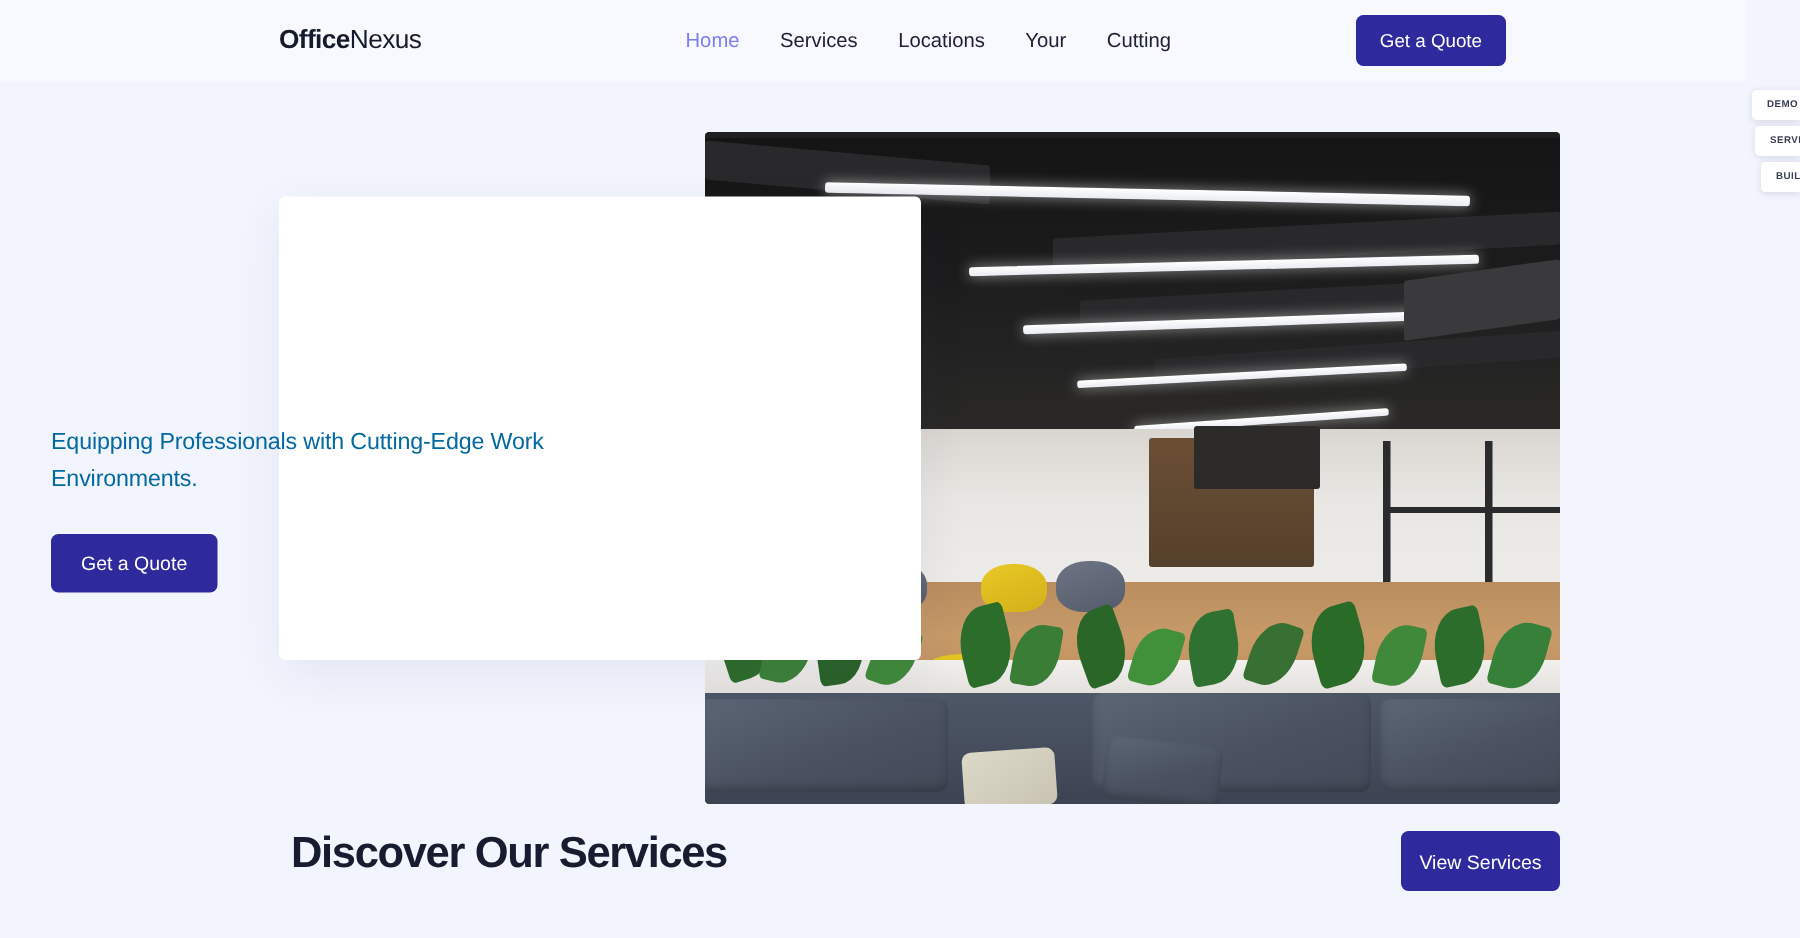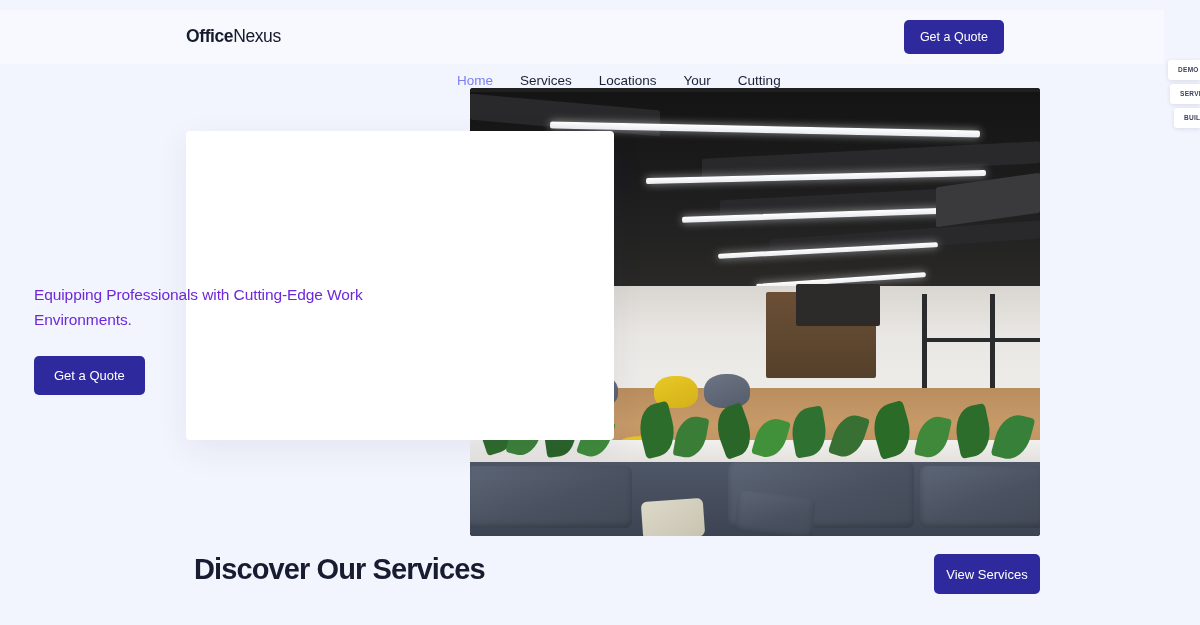--- a/index.html
+++ b/index.html
@@ -6,34 +6,34 @@
   html, body {
     width:1200px; height:625px;
     font-family:"Liberation Sans", sans-serif;
     background:#f2f5fd;
     overflow:hidden;
   }
   .page { position:relative; width:1200px; height:625px; background:#f2f5fd; }
 
   
   .header {
-    position:absolute; top:10px; left:0; width:1164px; height:54px;
+    position:absolute; top:0; left:0; width:1164px; height:54px;
     background:#f7f9fe;
     display:flex; align-items:center;
   }
   .logo {
     position:absolute; left:186px; top:16px;
     font-size:17.5px; letter-spacing:-0.4px; color:#151a2d; white-space:nowrap;
   }
   .logo .b { font-weight:700; }
   .logo .l { font-weight:400; }
 
   .nav { position:absolute; left:457px; top:19px; display:flex; gap:27px; }
   .nav a {
-    font-size:13.5px; color:#1b2036; text-decoration:none; white-space:nowrap;margin-top:44px;
+    font-size:13.5px; color:#1b2036; text-decoration:none; white-space:nowrap;
   }
   .nav a.active { color:#7b7ff0; }
 
   .btn-quote-top {
     position:absolute; right:160px; top:10px;
     background:#2e2a9e; color:#ffffff;
     font-size:12.5px; border:none; border-radius:5px;
     padding:0 16px; height:34px; line-height:34px;
     cursor:pointer; white-space:nowrap;
   }
@@ -126,21 +126,21 @@
     box-shadow:0 10px 34px rgba(36,46,96,0.07);
     z-index:3;
   }
   .hero-title {
     position:absolute; left:34px; top:97px; width:380px;
     font-size:41px; line-height:47px; font-weight:700;
     letter-spacing:-1.1px; color:#171c30; z-index:4;
   }
   .hero-sub {
     position:absolute; left:34px; top:228px; width:365px;
-    font-size:15.5px; line-height:25px; color:#6d28d9;
+    font-size:15.5px; line-height:25px; color:#0369a1;
     letter-spacing:-0.1px; z-index:4;
   }
   .hero-actions {
     position:absolute; left:34px; top:302px; display:flex; gap:14px; z-index:4;
   }
   .btn-primary {
     background:#2e2a9e; color:#fff; border:none; border-radius:5px;
     font-size:13px; height:39px; padding:0 20px; cursor:pointer;
     white-space:nowrap; font-family:inherit;
   }

